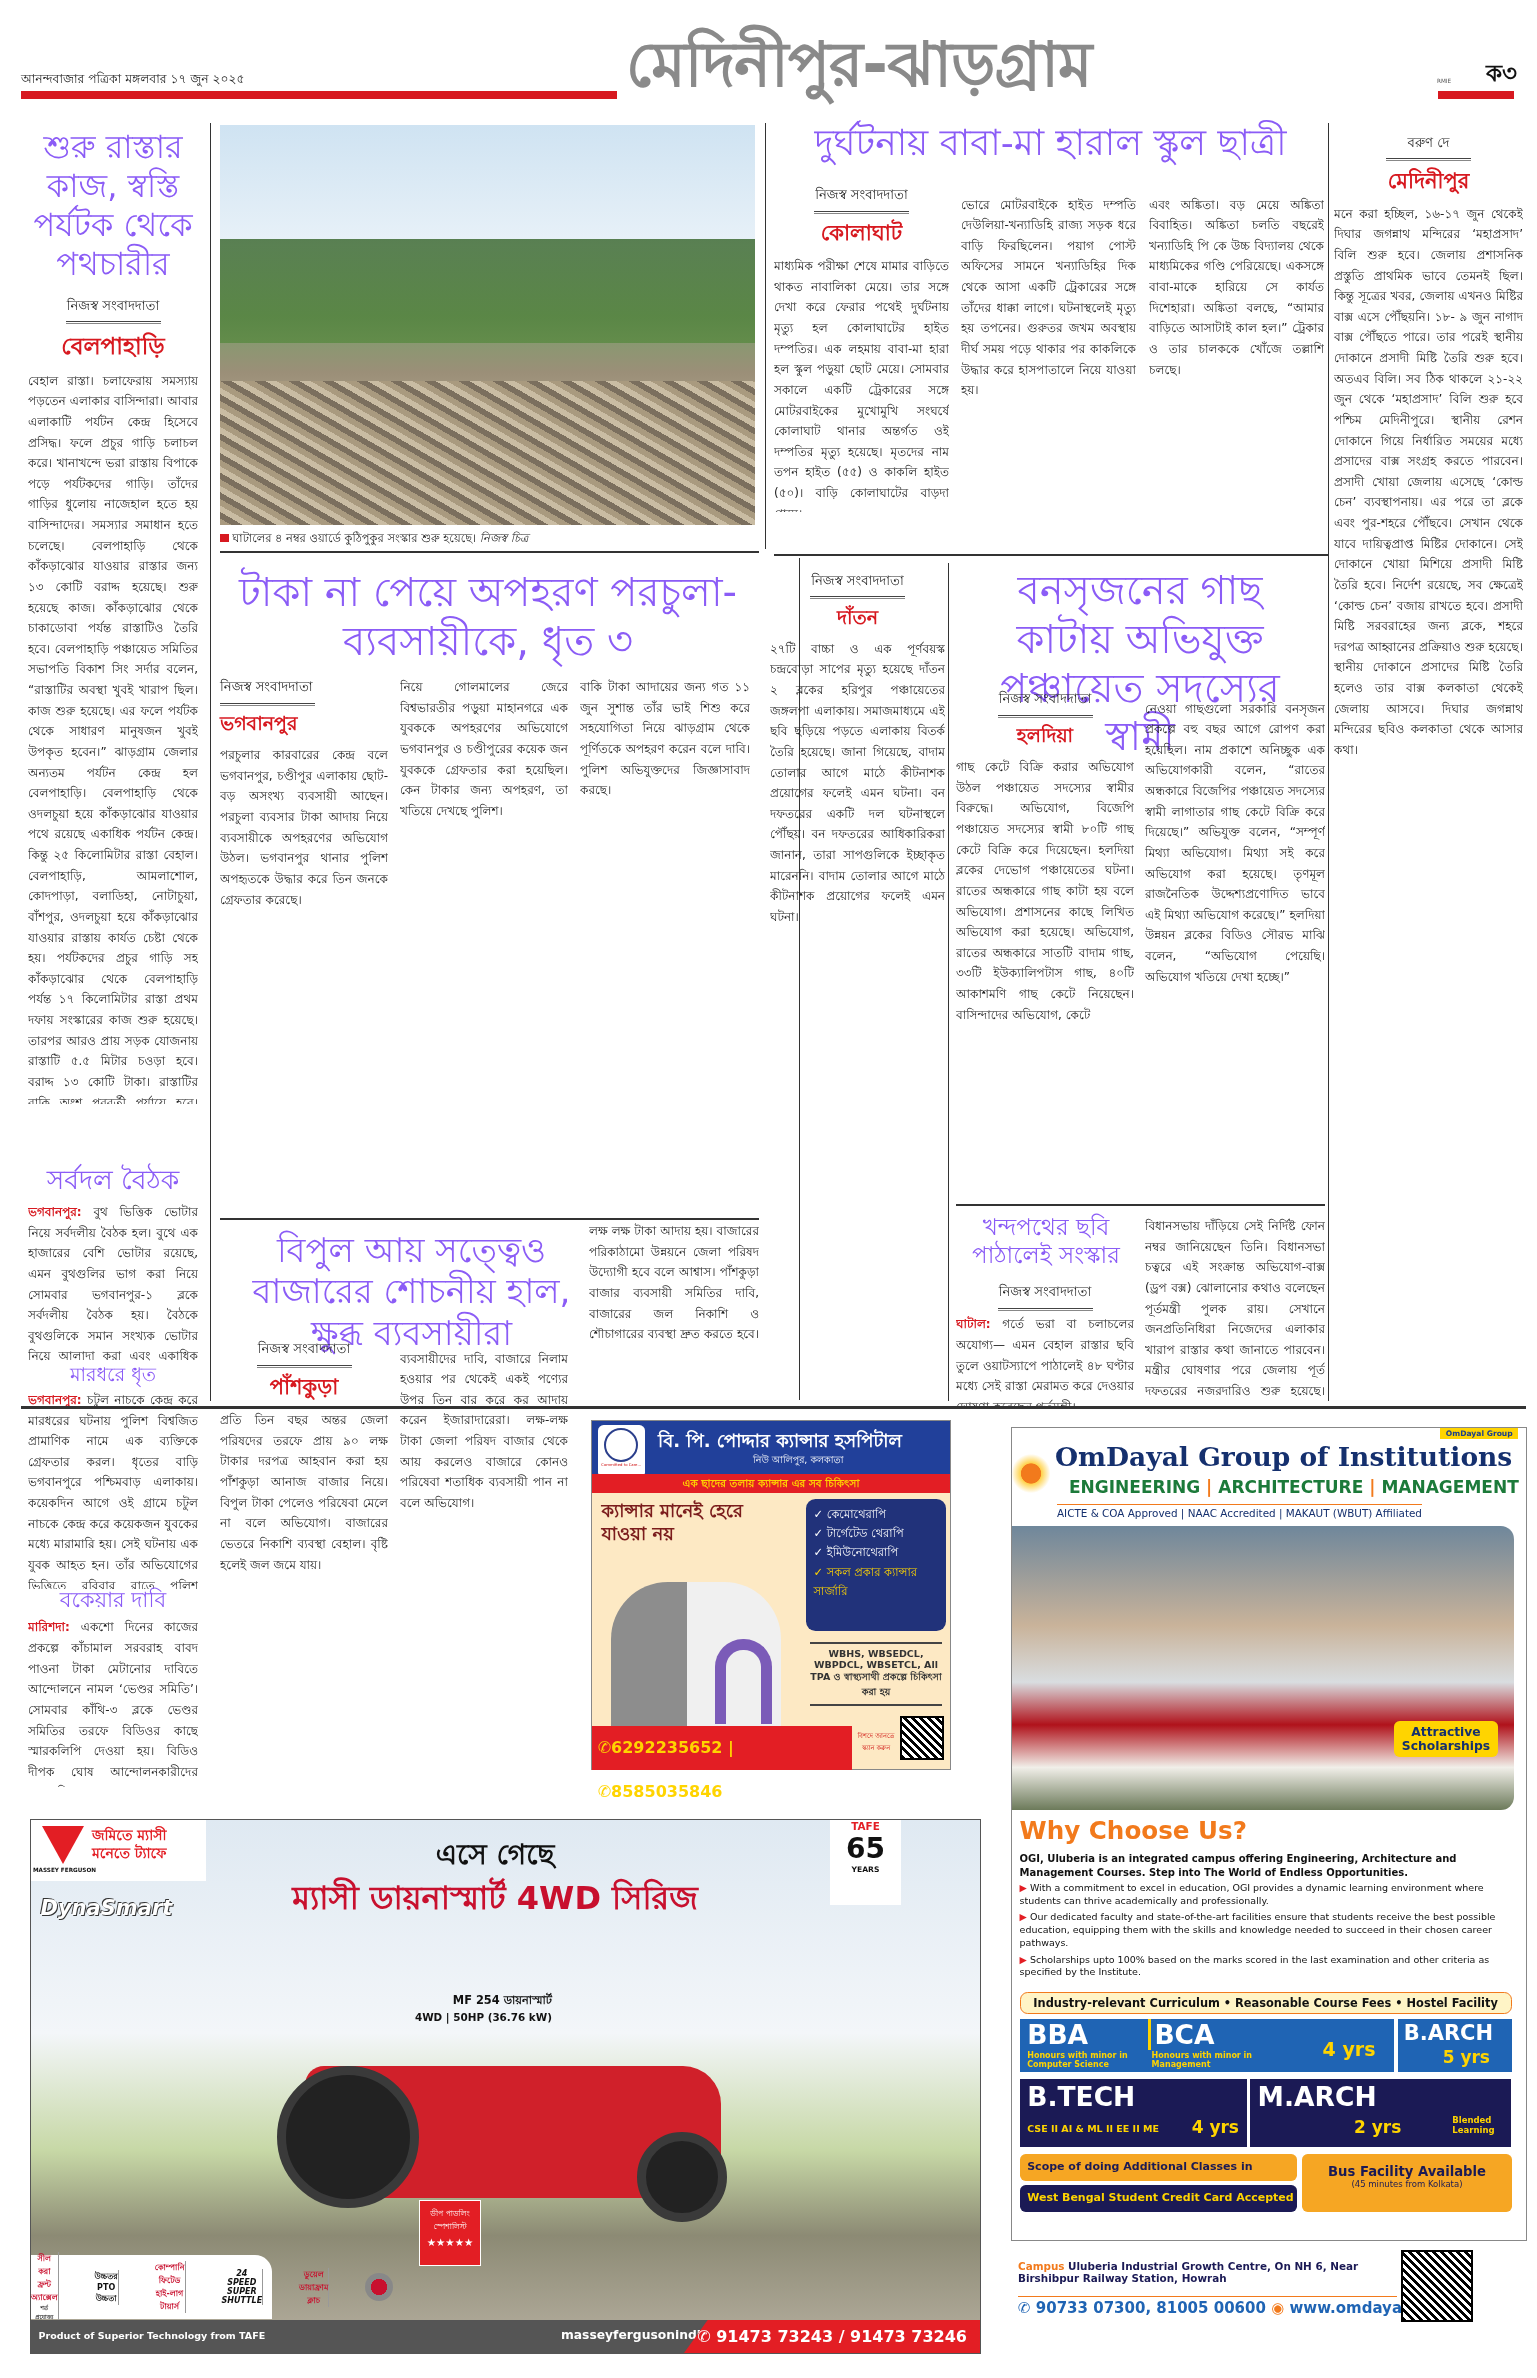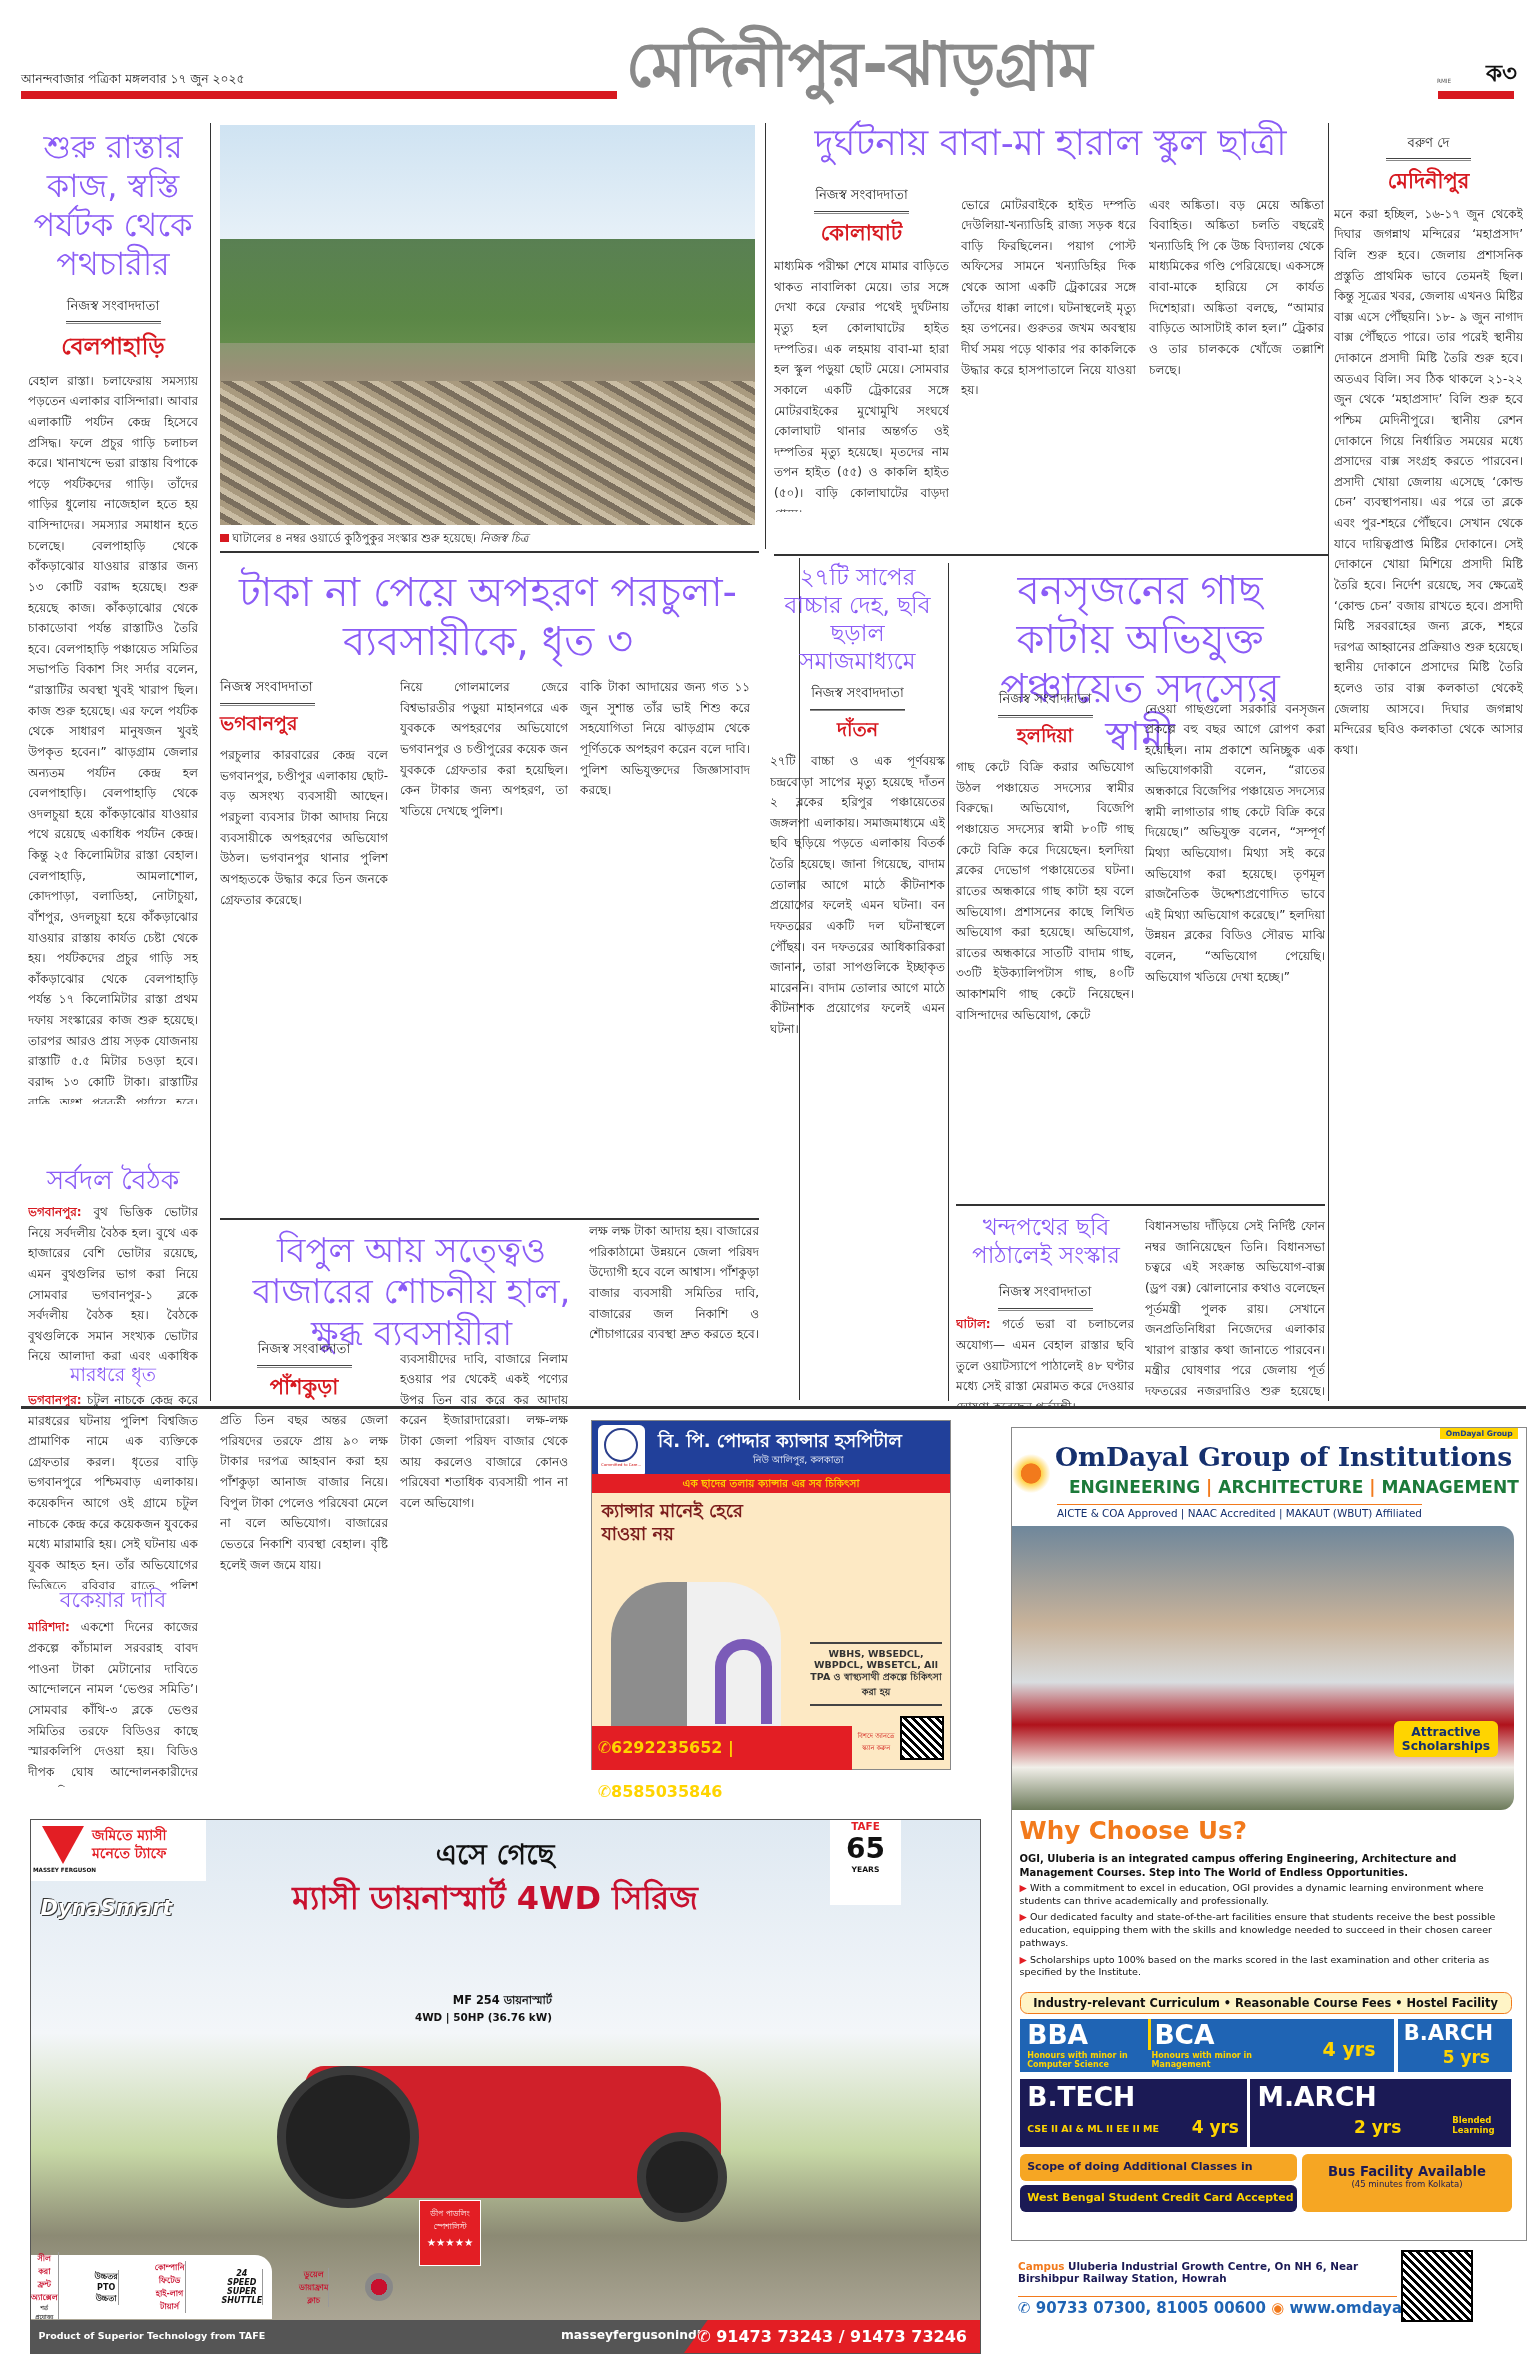--- a/index.html
+++ b/index.html
@@ -117,21 +117,20 @@
     <div class="byline-rule" style="width:95px;"></div>
     <div class="dateline" style="font-size:21px;">কোলাঘাট</div>
     <div class="body-text" style="height:256px; margin-top:3.8px;">মাধ্যমিক পরীক্ষা শেষে মামার বাড়িতে থাকত নাবালিকা মেয়ে। তার সঙ্গে দেখা করে ফেরার পথেই দুর্ঘটনায় মৃত্যু হল কোলাঘাটের হাইত দম্পতির। এক লহমায় বাবা-মা হারা হল স্কুল পড়ুয়া ছোট মেয়ে। সোমবার সকালে একটি ট্রেকারের সঙ্গে মোটরবাইকের মুখোমুখি সংঘর্ষে কোলাঘাট থানার অন্তর্গত ওই দম্পতির মৃত্যু হয়েছে। মৃতদের নাম তপন হাইত (৫৫) ও কাকলি হাইত (৫০)। বাড়ি কোলাঘাটের বাড়দা গ্রামে।</div>
   </div>
   <div class="body-text abs" style="left:187px; top:9.5px; width:175px; height:350px;">ভোরে মোটরবাইকে হাইত দম্পতি দেউলিয়া-খন্যাডিহি রাজ্য সড়ক ধরে বাড়ি ফিরছিলেন। পয়াগ পোস্ট অফিসের সামনে খন্যাডিহির দিক থেকে আসা একটি ট্রেকারের সঙ্গে তাঁদের ধাক্কা লাগে। ঘটনাস্থলেই মৃত্যু হয় তপনের। গুরুতর জখম অবস্থায় দীর্ঘ সময় পড়ে থাকার পর কাকলিকে উদ্ধার করে হাসপাতালে নিয়ে যাওয়া হয়।</div>
   <div class="body-text abs" style="left:375px; top:9.5px; width:175px; height:350px;">এবং অঙ্কিতা। বড় মেয়ে অঙ্কিতা বিবাহিত। অঙ্কিতা চলতি বছরেই খন্যাডিহি পি কে উচ্চ বিদ্যালয় থেকে মাধ্যমিকের গণ্ডি পেরিয়েছে। একসঙ্গে বাবা-মাকে হারিয়ে সে কার্যত দিশেহারা। অঙ্কিতা বলছে, “আমার বাড়িতে আসাটাই কাল হল।” ট্রেকার ও তার চালককে খোঁজে তল্লাশি চলছে।</div>
 </div>
 <div class="abs hline" style="left:774px; top:554px; width:554px;"></div>
 
 <div class="abs" style="left:770px; top:563px; width:175px;">
-  <div class="head" style="font-size:23px;">২৭টি সাপের বাচ্চার দেহ, ছবি ছড়াল সমাজমাধ্যমে</div>
   <div class="byline" style="margin-top:7.6px;">নিজস্ব সংবাদদাতা</div>
   <div class="byline-rule" style="width:95px;"></div>
   <div class="dateline" style="font-size:19px;">দাঁতন</div>
   <div class="body-text" style="height:577px; margin-top:3.8px;">২৭টি বাচ্চা ও এক পূর্ণবয়স্ক চন্দ্রবোড়া সাপের মৃত্যু হয়েছে দাঁতন ২ ব্লকের হরিপুর পঞ্চায়েতের জঙ্গলপা এলাকায়। সমাজমাধ্যমে এই ছবি ছড়িয়ে পড়তে এলাকায় বিতর্ক তৈরি হয়েছে। জানা গিয়েছে, বাদাম তোলার আগে মাঠে কীটনাশক প্রয়োগের ফলেই এমন ঘটনা। বন দফতরের একটি দল ঘটনাস্থলে পৌঁছয়। বন দফতরের আধিকারিকরা জানান, তারা সাপগুলিকে ইচ্ছাকৃত মারেননি। বাদাম তোলার আগে মাঠে কীটনাশক প্রয়োগের ফলেই এমন ঘটনা।</div>
 </div>
 <div class="abs vline" style="left:948px; top:563px; height:838px;"></div>
 
 <div class="abs head" style="left:965px; top:566px; width:350px; font-size:40px;">বনসৃজনের গাছ কাটায় অভিযুক্ত পঞ্চায়েত সদস্যের স্বামী</div>
 <div class="abs" style="left:956px; top:689px; width:369px;">
   <div class="abs" style="left:0; top:0; width:178px;">
@@ -169,20 +168,26 @@
       <div style="width:34px;height:34px;border-radius:50%;border:2.8px solid #2b3f8c;margin:2.8px auto 0;"></div>
       <div style="font-size:3.8px; color:#c00;">Committed to Care...</div>
     </div>
     <div class="abs" style="left:66px; top:5.7px; font-size:18px; font-weight:bold;">বি. পি. পোদ্দার ক্যান্সার হসপিটাল</div>
     <div class="abs" style="left:161px; top:32px; font-size:9.5px;">নিউ আলিপুর, কলকাতা</div>
   </div>
   <div class="abs hosp-red" style="left:0; top:53px; width:358px; height:19px; font-size:10.4px; font-weight:bold; text-align:center; line-height:19px;">এক ছাদের তলায় ক্যান্সার এর সব চিকিৎসা</div>
   <div class="abs" style="left:9.5px; top:78px; width:189px; font-size:18px; font-weight:bold; color:#7b1c1c; line-height:1.3;">ক্যান্সার মানেই হেরে যাওয়া নয়</div>
   <div class="abs" style="left:19px; top:161px; width:170px; height:151px; background:linear-gradient(90deg,#8d8d8d 0 45%,#f0f0f0 45% 100%); border-radius:57px 57px 0 0;"></div>
   <div class="abs" style="left:123px; top:218px; width:57px; height:85px; border:11.4px solid #7b5bb8; border-radius:28px 28px 0 0; border-bottom:none;"></div>
+  <div class="abs hosp-list" style="left:214px; top:78px; width:140px; height:132px; padding:5.7px 7.6px; font-size:11.4px; line-height:1.7;">
+    <div>✓ <span>কেমোথেরাপি</span></div>
+    <div>✓ <span>টার্গেটেড থেরাপি</span></div>
+    <div>✓ <span>ইমিউনোথেরাপি</span></div>
+    <div style="color:#ffd400;">✓ <span>সকল প্রকার ক্যান্সার সার্জারি</span></div>
+  </div>
   <div class="abs" style="left:218px; top:221px; width:132px; font-size:9.5px; font-weight:bold; text-align:center; color:#333; border-top:2.8px double #444; border-bottom:2.8px double #444; padding:3.8px 0;">WBHS, WBSEDCL, WBPDCL, WBSETCL, All TPA ও স্বাস্থ্যসাথী প্রকল্পে চিকিৎসা করা হয়</div>
   <div class="abs hosp-red" style="left:0; top:305px; width:260px; height:44px; font-size:16px; font-weight:bold; line-height:44px; padding-left:5.7px;">
     ✆<span>6292235652</span> | ✆<span>8585035846</span>
   </div>
   <div class="abs" style="left:265px; top:309px; width:38px; font-size:6.6px; color:#c00; text-align:center;">বিশদে জানতে স্ক্যান করুন</div>
   <div class="abs qr" style="left:308px; top:295px; width:44px; height:44px;"></div>
 </div>
 
 <div class="abs ad-om" style="left:1011px; top:1427px; width:516px; height:814px;">
   <div class="abs" style="right:7.6px; top:0; background:#ffd400; font-size:7.6px; color:#1b3f8c; padding:0.9px 5.7px; font-weight:bold;">OmDayal Group</div>

